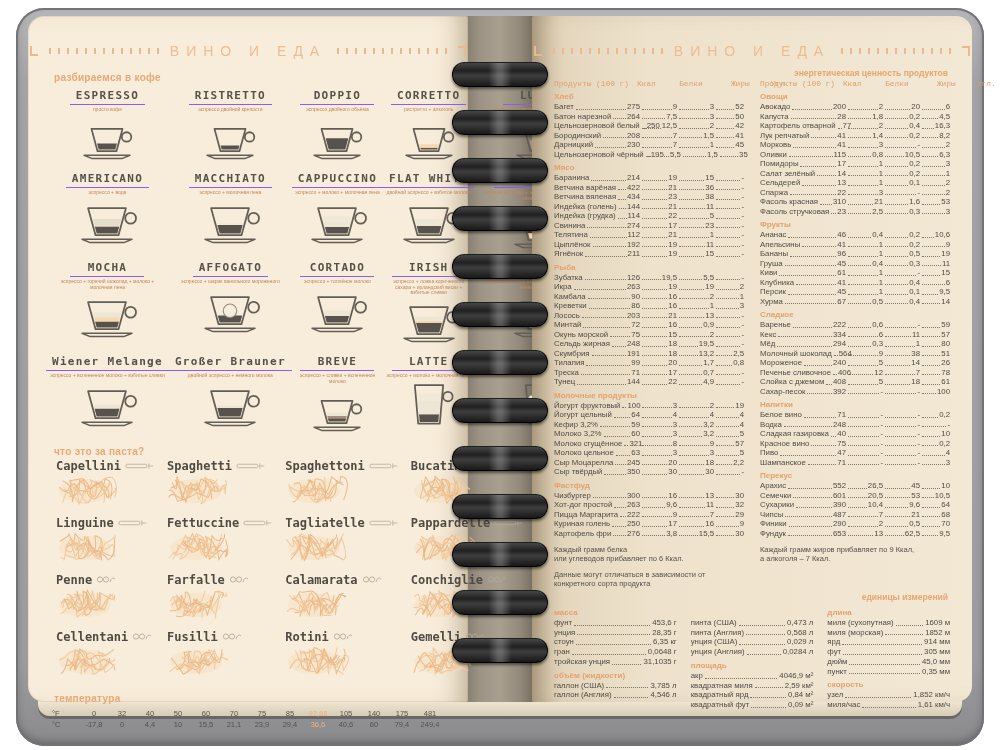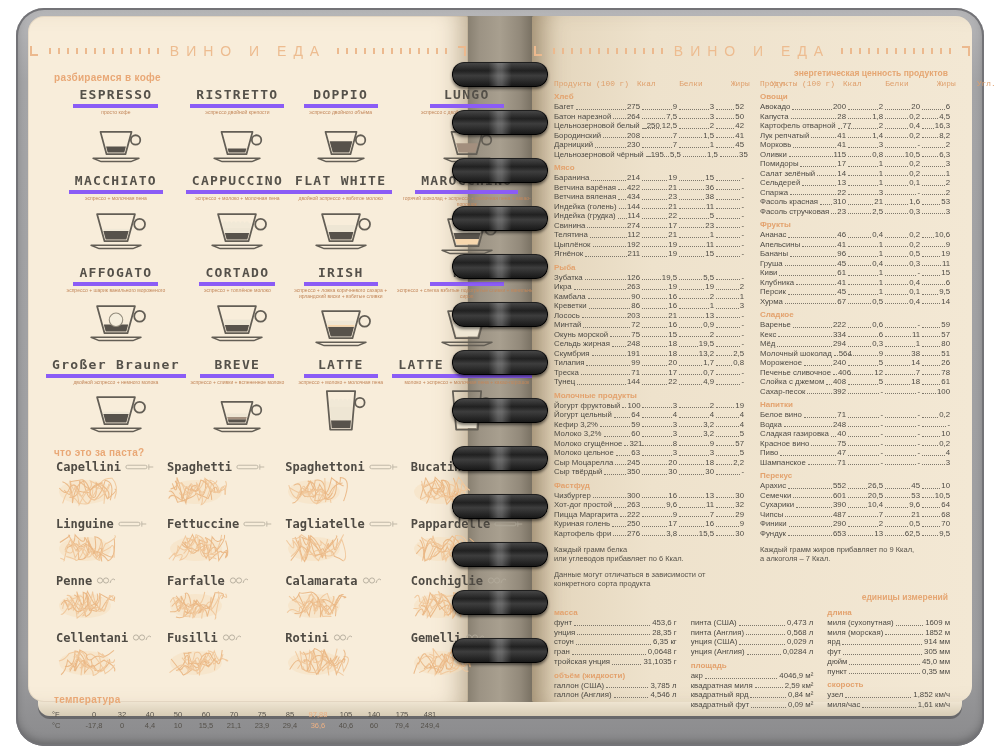--- a/index.html
+++ b/index.html
@@ -29,22 +29,22 @@
   .ptitle{font-size:14px;letter-spacing:7px;color:#edbc90;font-weight:400;}
   .hticks{display:flex;gap:7px;align-items:center;}
   .hticks i{width:2px;height:6px;background:#ecb98e;display:block;}
   .hcorner{width:6px;height:8px;}
   .hcorner.l{border-left:2px solid #ecb98e;border-bottom:2px solid #ecb98e;}
   .hcorner.r{border-right:2px solid #ecb98e;border-top:2px solid #ecb98e;}
   .sec-title{font-size:10px;color:#e9a876;font-weight:bold;letter-spacing:.3px;margin:8px 0 2px 26px;}
   
   .cgrid{display:grid;grid-template-columns:repeat(5,1fr);padding:0 18px;row-gap:2px;}
   .citem{text-align:center;}
-  .cname{display:inline-block;font-family:"DejaVu Sans Mono",monospace;font-size:13px;font-weight:bold;
-    letter-spacing:1.3px;color:#55514a;border-bottom:4px solid #8b5cf6;padding:0 6px 2px;min-width:62px;white-space:nowrap;}
+  .cname{display:inline-block;font-family:"DejaVu Sans Mono",monospace;font-size:11px;font-weight:bold;
+    letter-spacing:1.3px;color:#55514a;border-bottom:1px solid #8b5cf6;padding:0 6px 2px;min-width:62px;white-space:nowrap;}
   .cdesc{font-size:5px;line-height:5.4px;color:#c3875a;max-height:17px;overflow:hidden;margin-top:2px;padding:0 3px;}
   svg.cup{display:block;margin:0 auto;}
   
   .pgrid{display:grid;grid-template-columns:repeat(5,1fr);padding:0 18px;row-gap:2px;}
   .pitem{padding:1px 2px;}
   .pnrow{display:flex;align-items:center;gap:4px;padding-left:8px;height:11px;}
   .pname{font-family:"DejaVu Sans Mono",monospace;font-size:12px;font-weight:bold;color:#4f4b44;white-space:nowrap;}
   
   .temp{margin:4px 24px 0;}
   .trow{display:flex;font-size:7.5px;line-height:11px;color:#55514a;}
@@ -139,20 +139,31 @@
             <circle cx="79" cy="37" r="7" fill="none" stroke="#635e55" stroke-width="2.6"></circle>
             <polygon points="27,25 73,25 64,58 36,58" fill="none" stroke="#635e55" stroke-width="2.6" stroke-linejoin="round"></polygon>
             <polygon points="16,64 84,64 72,69 28,69" fill="none" stroke="#635e55" stroke-width="2.2" stroke-linejoin="round"></polygon>
           </svg>
         </div>
         <div class="citem">
           <div><span class="cname">DOPPIO</span></div>
           <div class="cdesc">эспрессо двойного объёма</div>
           <svg class="cup" width="74" height="54" viewBox="0 0 100 80">
             <polygon points="33.2,39.0 66.8,39.0 62.3,55.6 37.7,55.6" fill="#57524b"></polygon>
+            <circle cx="79" cy="37" r="7" fill="none" stroke="#635e55" stroke-width="2.6"></circle>
+            <polygon points="27,25 73,25 64,58 36,58" fill="none" stroke="#635e55" stroke-width="2.6" stroke-linejoin="round"></polygon>
+            <polygon points="16,64 84,64 72,69 28,69" fill="none" stroke="#635e55" stroke-width="2.2" stroke-linejoin="round"></polygon>
+          </svg>
+        </div>
+        <div class="citem">
+          <div><span class="cname">CORRETTO</span></div>
+          <div class="cdesc">ристретто + алкоголь</div>
+          <svg class="cup" width="74" height="54" viewBox="0 0 100 80">
+            <polygon points="37.1,53.1 62.9,53.1 62.3,55.6 37.7,55.6" fill="#57524b"></polygon>
+            <polygon points="35.6,47.6 64.4,47.6 62.9,53.1 37.1,53.1" fill="#f7d7ad"></polygon>
             <circle cx="79" cy="37" r="7" fill="none" stroke="#635e55" stroke-width="2.6"></circle>
             <polygon points="27,25 73,25 64,58 36,58" fill="none" stroke="#635e55" stroke-width="2.6" stroke-linejoin="round"></polygon>
             <polygon points="16,64 84,64 72,69 28,69" fill="none" stroke="#635e55" stroke-width="2.2" stroke-linejoin="round"></polygon>
           </svg>
         </div>
         <div class="citem">
           <div><span class="cname">LUNGO</span></div>
           <div class="cdesc">эспрессо с двойным количеством воды</div>
           <svg class="cup" width="74" height="54" viewBox="0 0 100 80">
             <polygon points="34.0,41.8 66.0,41.8 62.3,55.6 37.7,55.6" fill="#a38f7e"></polygon>

